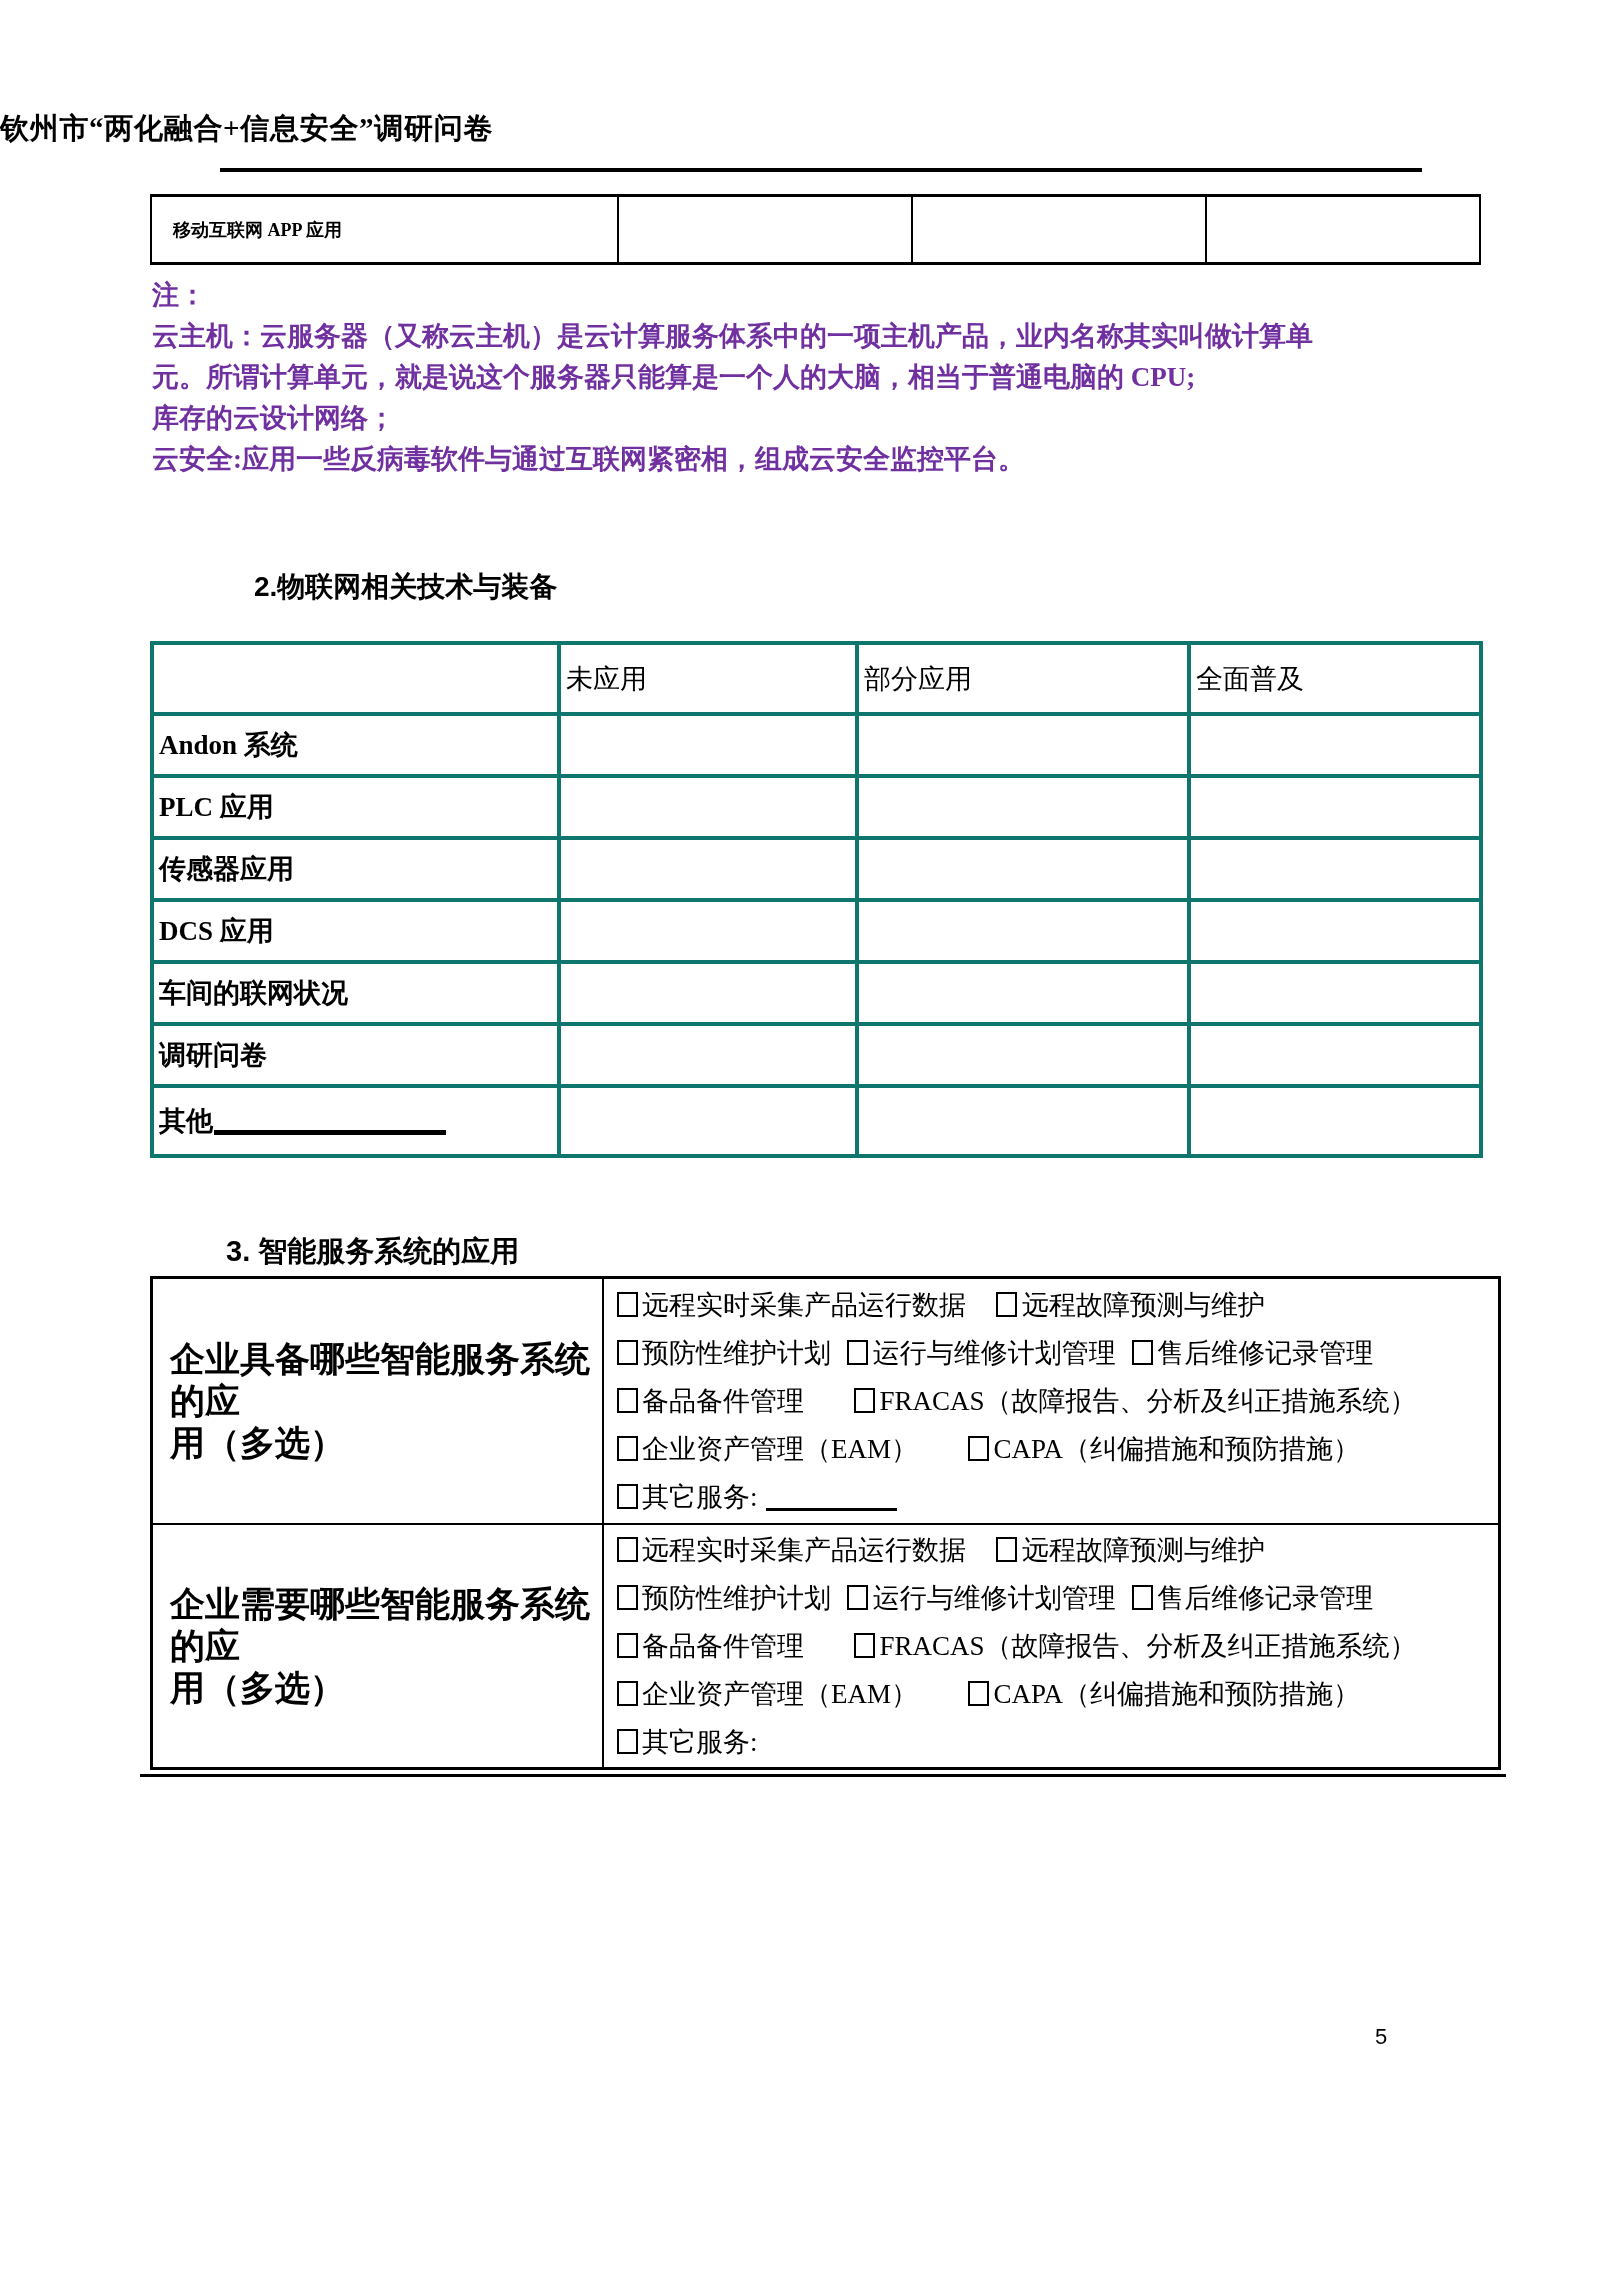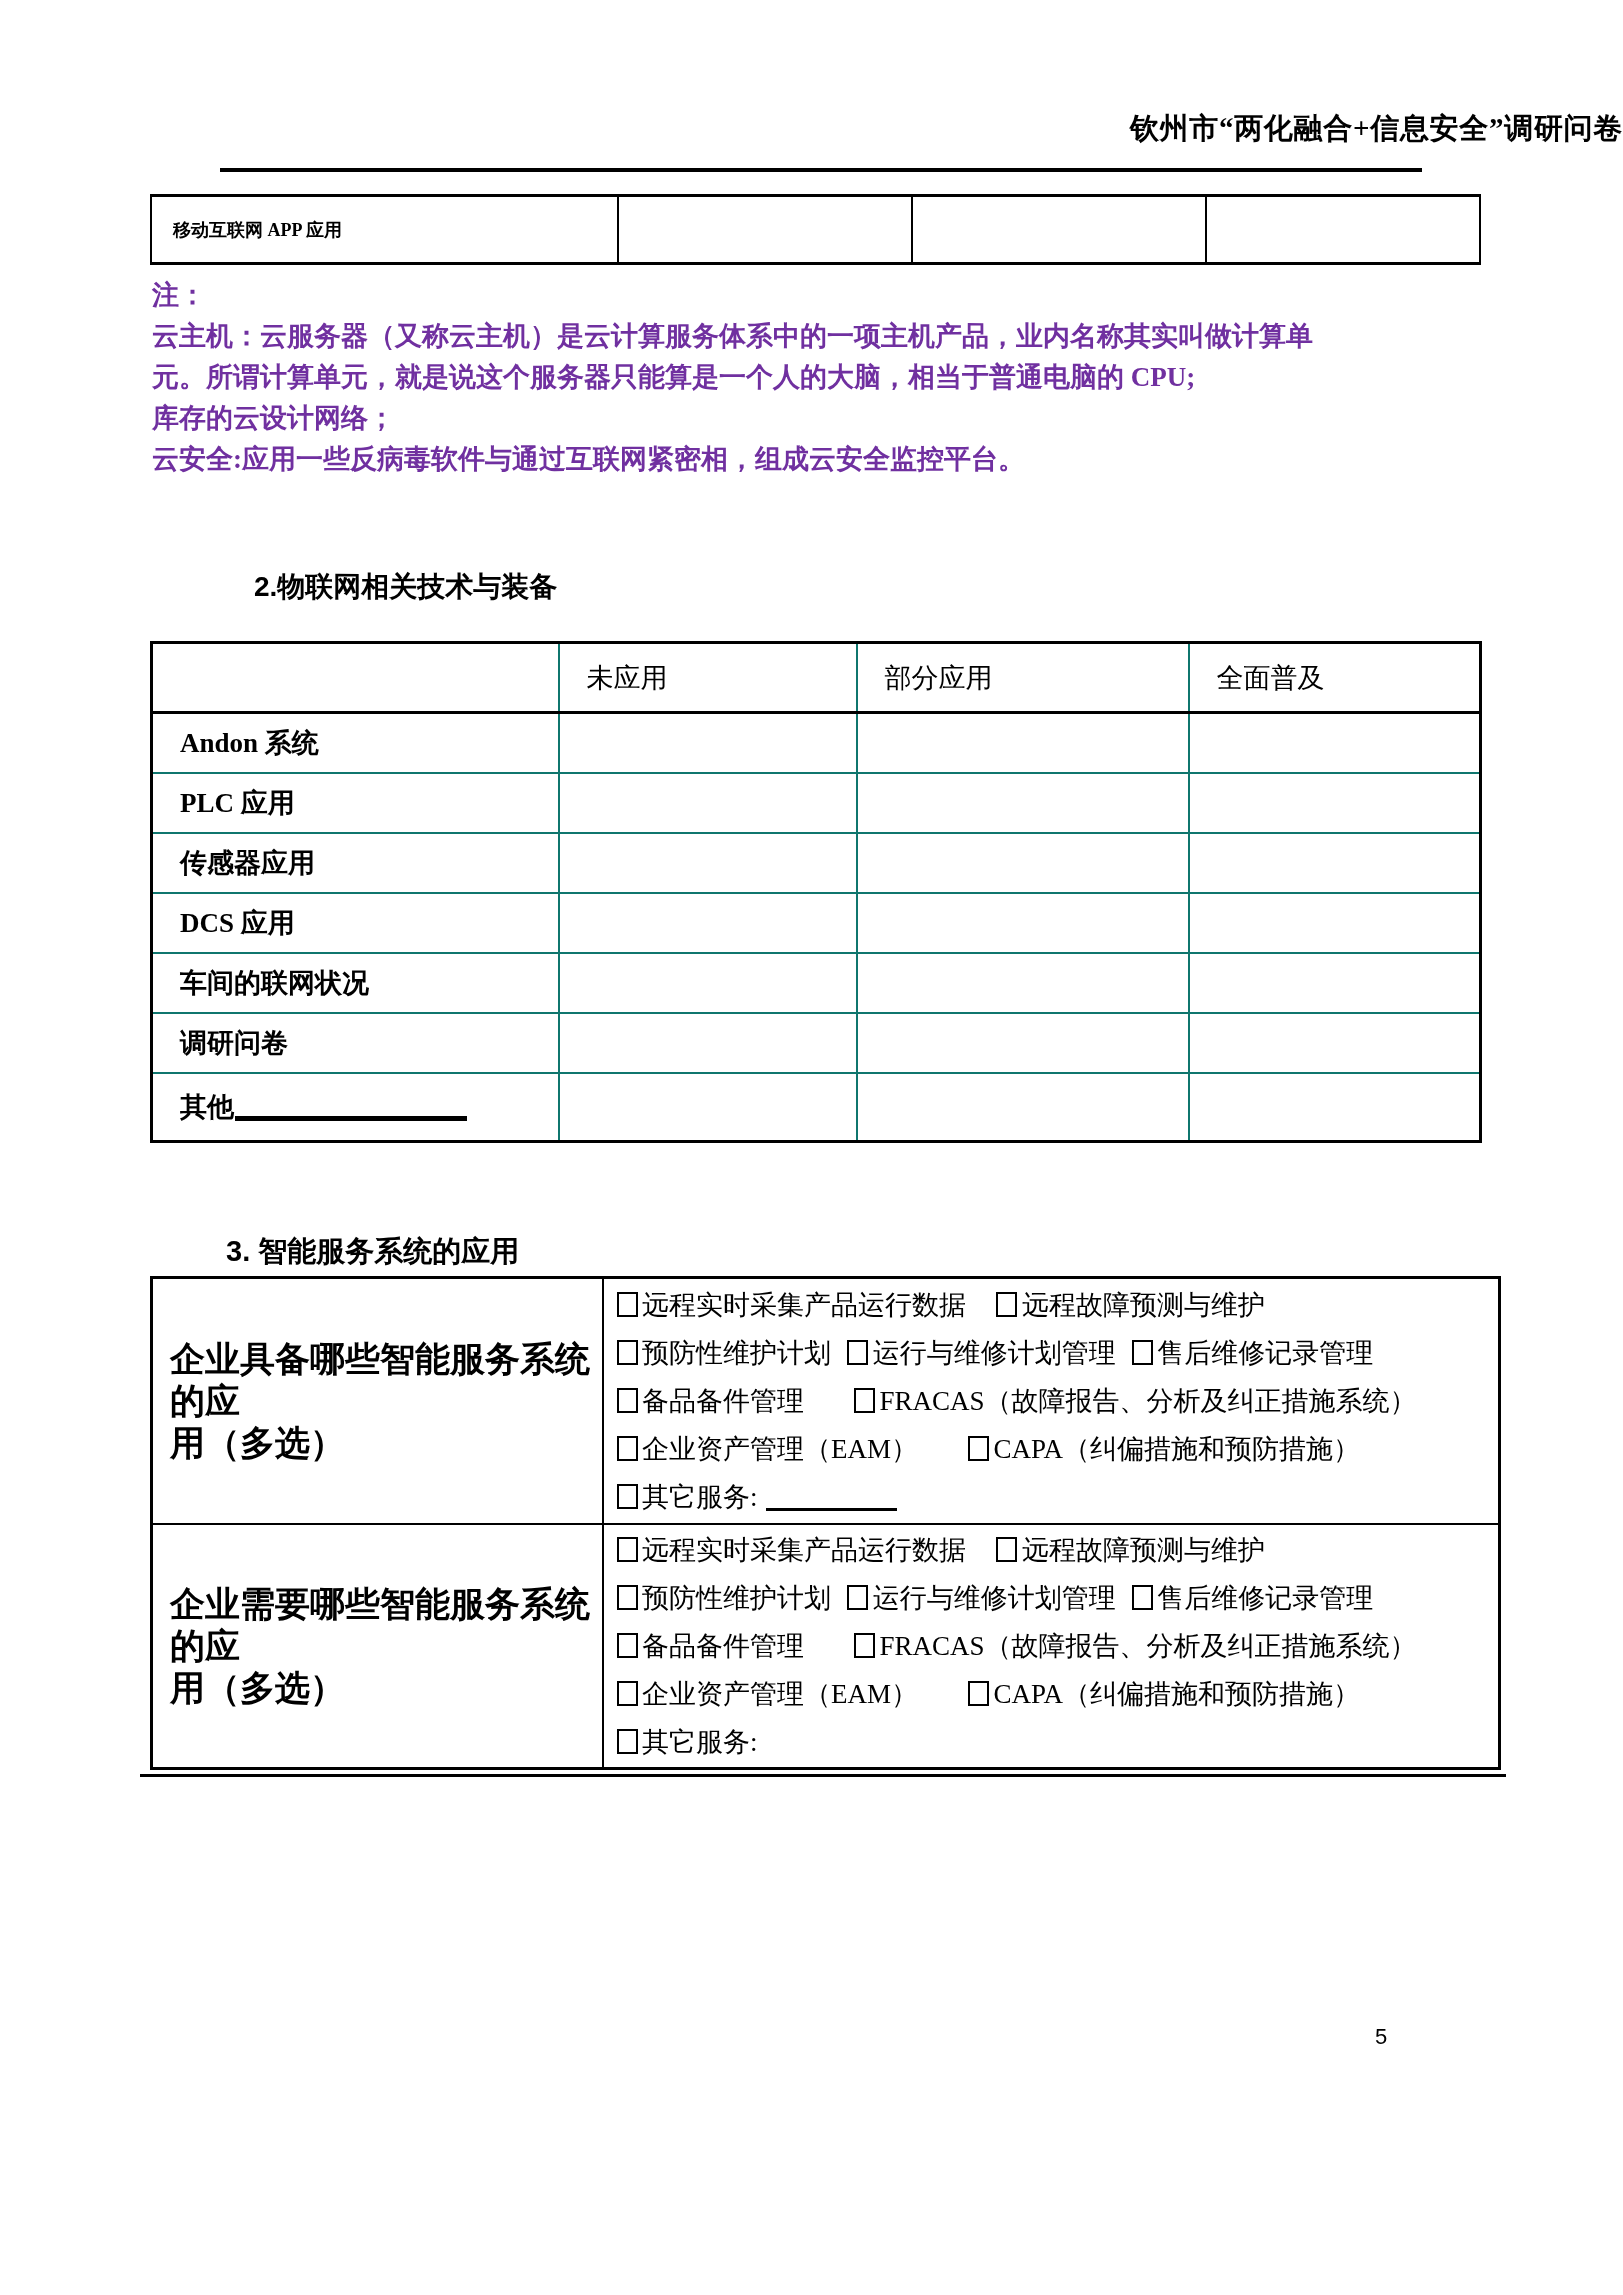--- a/index.html
+++ b/index.html
@@ -3,21 +3,21 @@
 <meta charset="utf-8">
 <style>
   html,body{margin:0;padding:0;}
   body{
     width:1623px;height:2295px;position:relative;background:#ffffff;
     font-family:"Liberation Serif","DejaVu Serif",serif;color:#000;
     overflow:hidden;
   }
   
   .doc-title{
-    position:absolute;top:109px;left:0;width:1623px;text-align:right;
+    position:absolute;top:109px;left:0;width:1623px;text-align:left;
     font-size:29px;font-weight:bold;letter-spacing:0.7px;
   }
   .title-rule{
     position:absolute;top:168px;left:220px;width:1202px;height:3.9px;background:#000;
   }
   
   table{border-collapse:collapse;table-layout:fixed;}
   .t1{position:absolute;top:194px;left:150px;width:1329px;}
   .t1 td{border:2px solid #000;border-top:3.9px solid #000;border-bottom:3.9px solid #000;height:63px;vertical-align:middle;}
   .t1 .label-cell{font-size:18px;font-weight:bold;padding-left:21px;margin-left:36px;}
@@ -29,21 +29,21 @@
   .note-line{white-space:nowrap;}
   
   .sec-heading{
     position:absolute;font-family:Liberation Sans, sans-serif;
     font-weight:bold;font-size:28px;white-space:nowrap;
   }
   .h2{top:568px;left:254px;}
   .h3{top:1232px;left:226px;font-size:29px;}
   
   .t2{position:absolute;top:641px;left:150px;width:1329px;border:3.3px solid #000;}
-  .t2 td{border:2px solid #0f766e;vertical-align:middle;padding-left:27px;font-size:27px;}
+  .t2 td{border:4px solid #0f766e;vertical-align:middle;padding-left:5px;font-size:27px;}
   .t2 tr.head td{height:65px;font-weight:normal;border-bottom:3.3px solid #000;}
   .t2 tr.datarow td{height:56px;font-weight:bold;}
   .t2 tr.lastrow td{height:64px;font-weight:bold;}
   .blank-long{
     display:inline-block;width:232px;height:26px;border-bottom:5.2px solid #000;
     vertical-align:-5.2px;margin-left:1.3px;
   }
   
   .t3{position:absolute;top:1276px;left:150px;width:1348px;border:3.3px solid #000;}
   .t3 td{border:2.6px solid #000;vertical-align:middle;}

